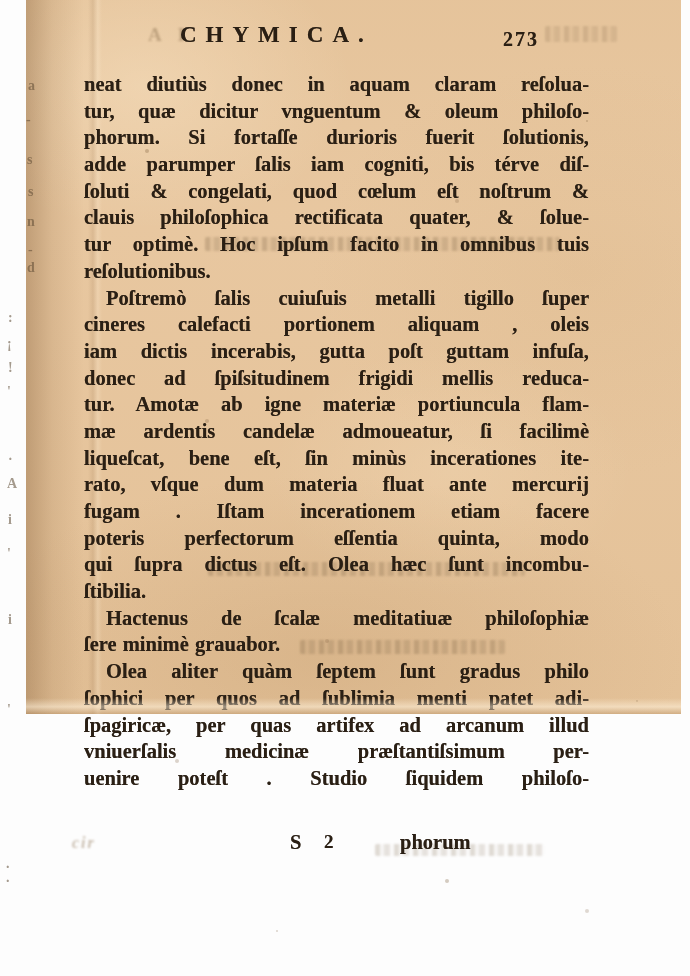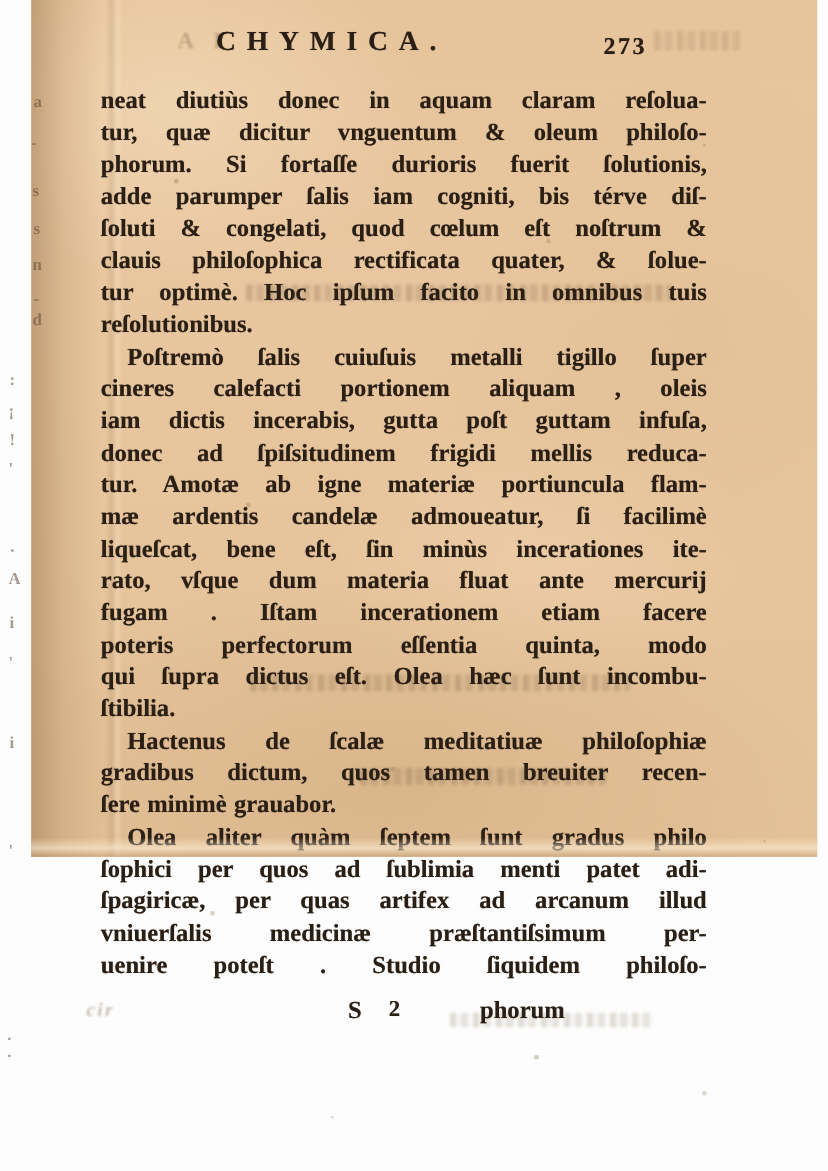--- a/index.html
+++ b/index.html
@@ -135,21 +135,20 @@
       <div class="line ink">donec ad ſpiſsitudinem frigidi mellis reduca-</div>
       <div class="line ink">tur. Amotæ ab igne materiæ portiuncula flam-</div>
       <div class="line ink">mæ ardentis candelæ admoueatur, ſi facilimè</div>
       <div class="line ink">liqueſcat, bene eſt, ſin minùs incerationes ite-</div>
       <div class="line ink">rato, vſque dum materia fluat ante mercurij</div>
       <div class="line ink">fugam . Iſtam incerationem etiam facere</div>
       <div class="line ink">poteris perfectorum eſſentia quinta, modo</div>
       <div class="line ink">qui ſupra dictus eſt. Olea hæc ſunt incombu-</div>
       <div class="line ink short">ſtibilia.</div>
       <div class="line ink indent">Hactenus de ſcalæ meditatiuæ philoſophiæ</div>
-      <div class="line ink">gradibus dictum, quos tamen breuiter recen-</div>
       <div class="line ink short">ſere minimè grauabor.</div>
       <div class="line ink indent">Olea aliter quàm ſeptem ſunt gradus philo</div>
       <div class="line ink">ſophici per quos ad ſublimia menti patet adi-</div>
       <div class="line ink">ſpagiricæ, per quas artifex ad arcanum illud</div>
       <div class="line ink">vniuerſalis medicinæ præſtantiſsimum per-</div>
       <div class="line ink">uenire poteſt . Studio ſiquidem philoſo-</div>
     </div>
 
   <div class="sig-row">
     <span class="sig-letter ink">S</span>

